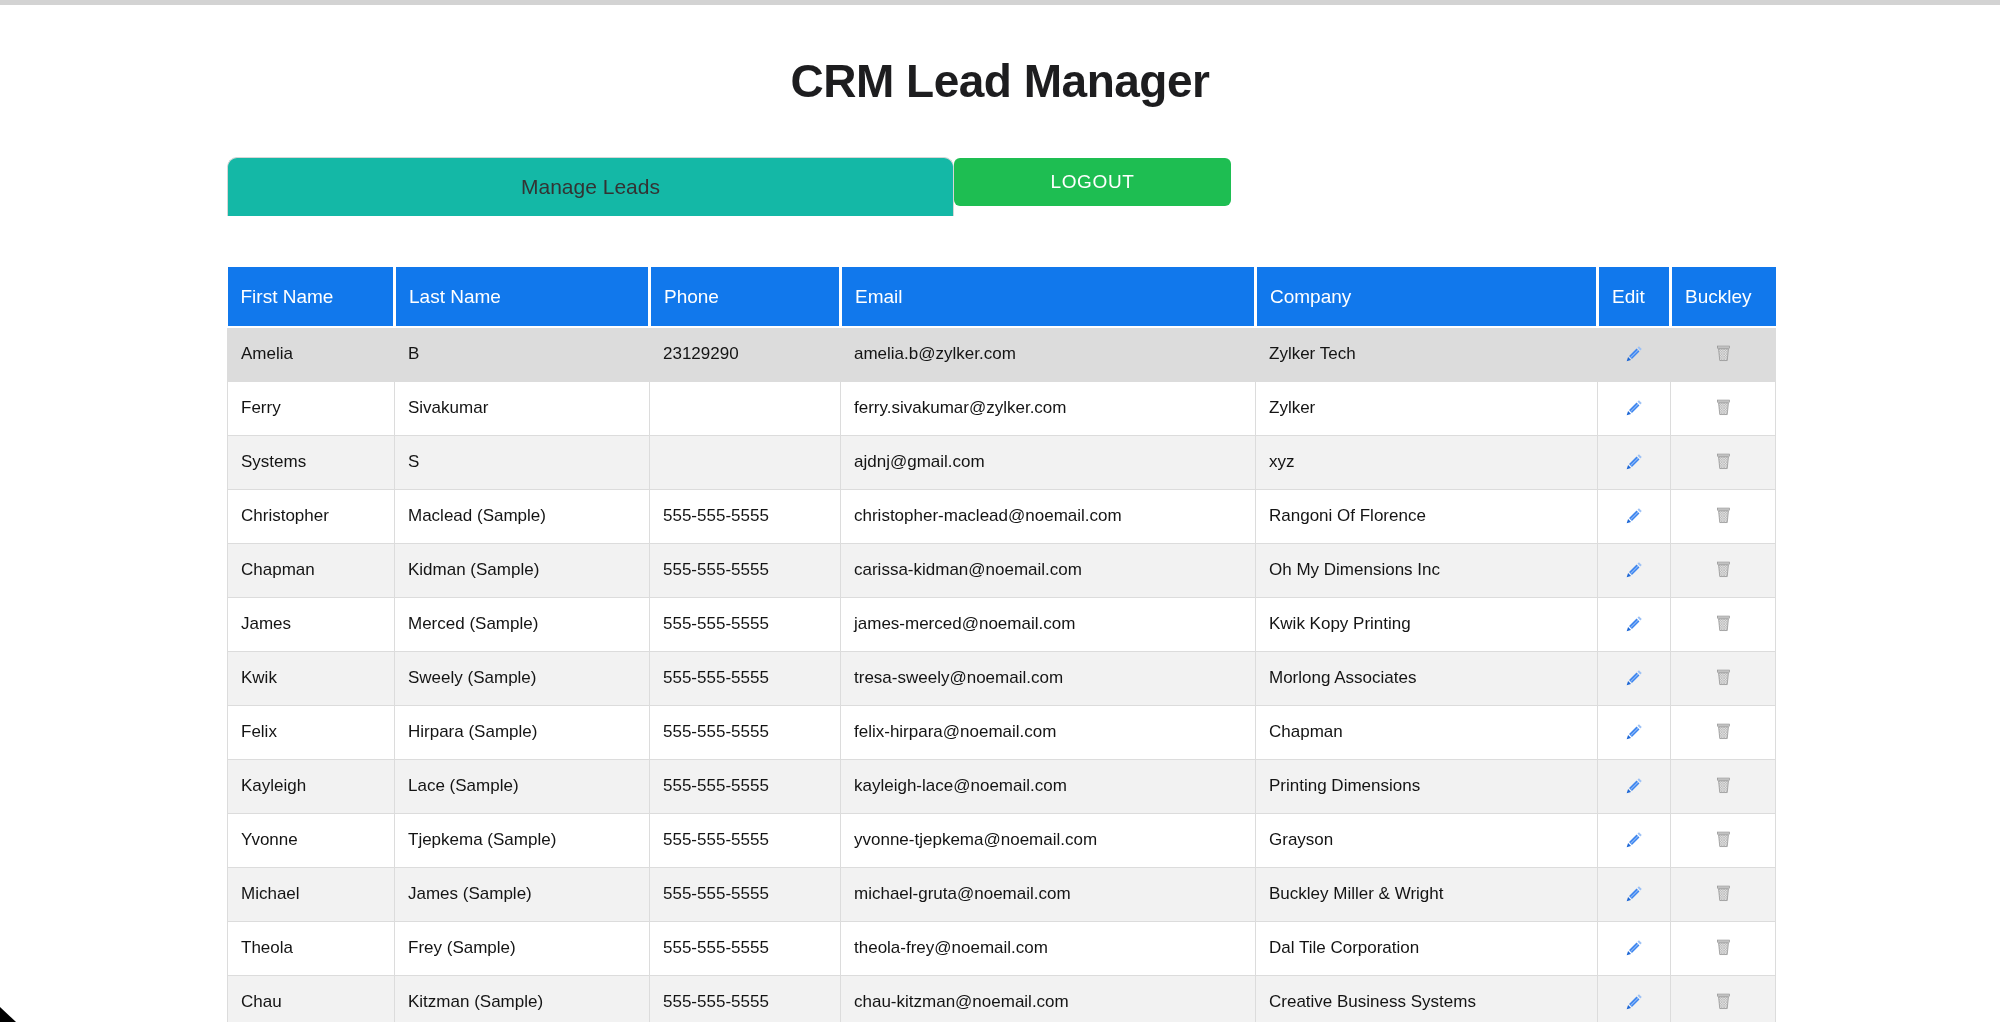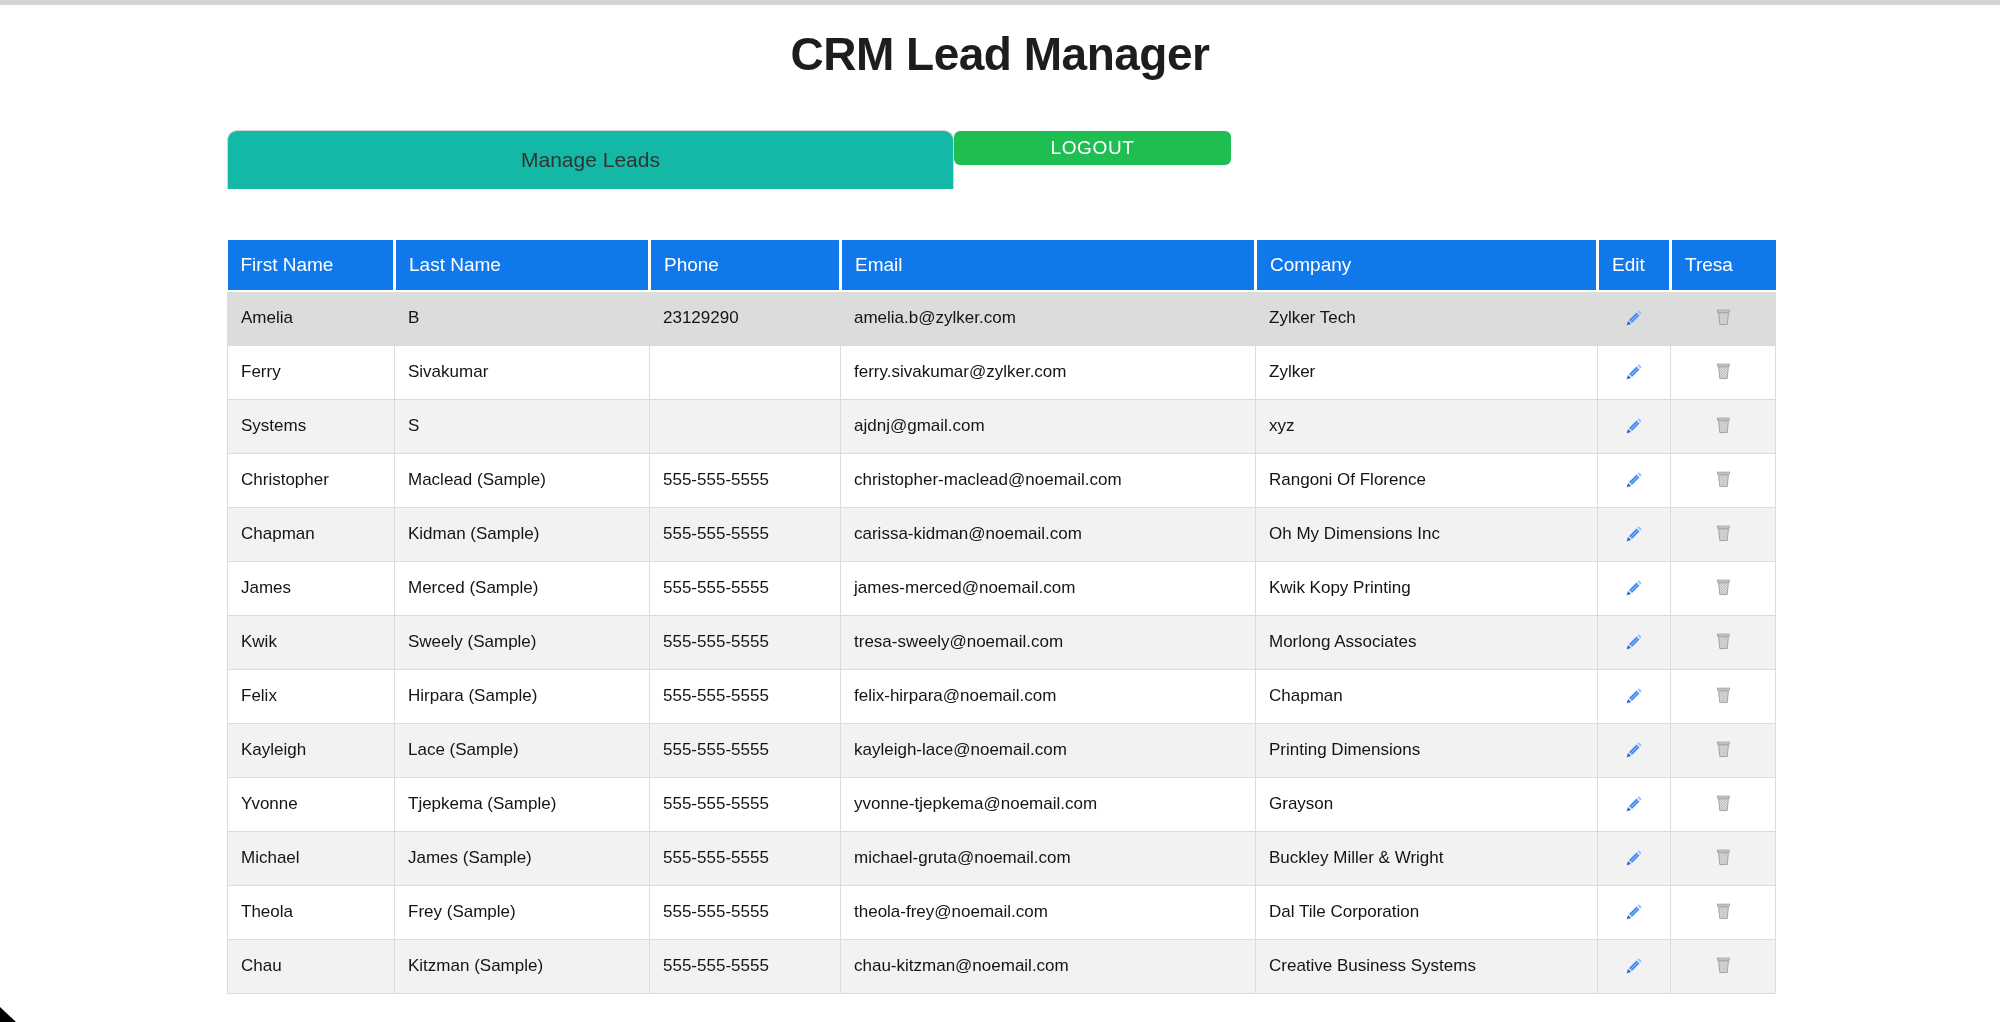--- a/index.html
+++ b/index.html
@@ -3,56 +3,56 @@
 <meta charset="utf-8">
 <style>
   * { margin:0; padding:0; box-sizing:border-box; }
   html,body { background:#ffffff; }
   body {
     width:2000px; height:1022px; overflow:hidden; position:relative;
     font-family:"Liberation Sans", sans-serif; color:#1c1c1e;
   }
   .top-strip { width:100%; height:5px; background:#d3d3d3; }
   .page-title {
-    margin-top:22px; text-align:center;
+    margin-top:49px; text-align:center;
     font-size:46px; font-weight:700; letter-spacing:-0.5px; color:#1d1d1f;
   }
   
   .tabs-row {
     margin:49px 0 0 227px; width:1732px; height:59px;
     display:flex; align-items:stretch; position:relative;
   }
   .tab {
     display:flex; align-items:center; justify-content:center;
     font-size:21px; cursor:pointer;
   }
   .tab-add {
     width:728px; border-bottom:1px solid #dcdcdc; color:var(--link-blue,#0d6efd);
   }
   .tab-manage {
     width:727px; border:1px solid #d6d6d6; border-bottom:none;
     border-radius:10px 10px 0 0; color:#333333; background:#14b8a6;
   }
   .logout-btn {
-    width:277px; height:34px; margin-top:1px;
+    width:277px; height:48px; margin-top:1px;
     background:var(--logout-green,#1ebe52); color:#ffffff;
     border:none; border-radius:6px; font-size:19px; font-weight:400;
     letter-spacing:0.6px; cursor:pointer;
     font-family:"Liberation Sans", sans-serif;
   }
   
   .leads-table {
     margin:51px 0 0 227px; width:1548px;
     border-collapse:collapse; table-layout:fixed;
     font-size:17px; color:#141414;
   }
   .leads-table th {
     background:var(--accent-blue,#1178ec); color:#ffffff;
     font-weight:400; font-size:19px; text-align:left;
-    height:51px; padding:0 0 0 13px;
+    height:60px; padding:0 0 0 13px;
     border-left:3px solid #ffffff; border-bottom:2px solid #ffffff;
   }
   .leads-table th:first-child { border-left:none; }
   .leads-table td {
     height:54px; padding:0 6px 0 13px;
     border:1px solid #dcdcdc; background:#ffffff;
     white-space:nowrap; overflow:hidden;
   }
   .leads-table tbody tr:nth-child(odd) td { background:#f2f2f2; }
   .leads-table tbody tr.selected td {
@@ -99,21 +99,21 @@
       <col style="width:105px">
   </colgroup>
   <thead>
     <tr>
       <th>First Name</th>
       <th>Last Name</th>
       <th>Phone</th>
       <th>Email</th>
       <th>Company</th>
       <th>Edit</th>
-      <th>Tresa</th>
+      <th>Buckley</th>
     </tr>
   </thead>
   <tbody>
       <tr class="selected">
     <td>Amelia</td>
     <td>B</td>
     <td>23129290</td>
     <td>amelia.b@zylker.com</td>
     <td>Zylker Tech</td>
     <td class="icon-cell">

